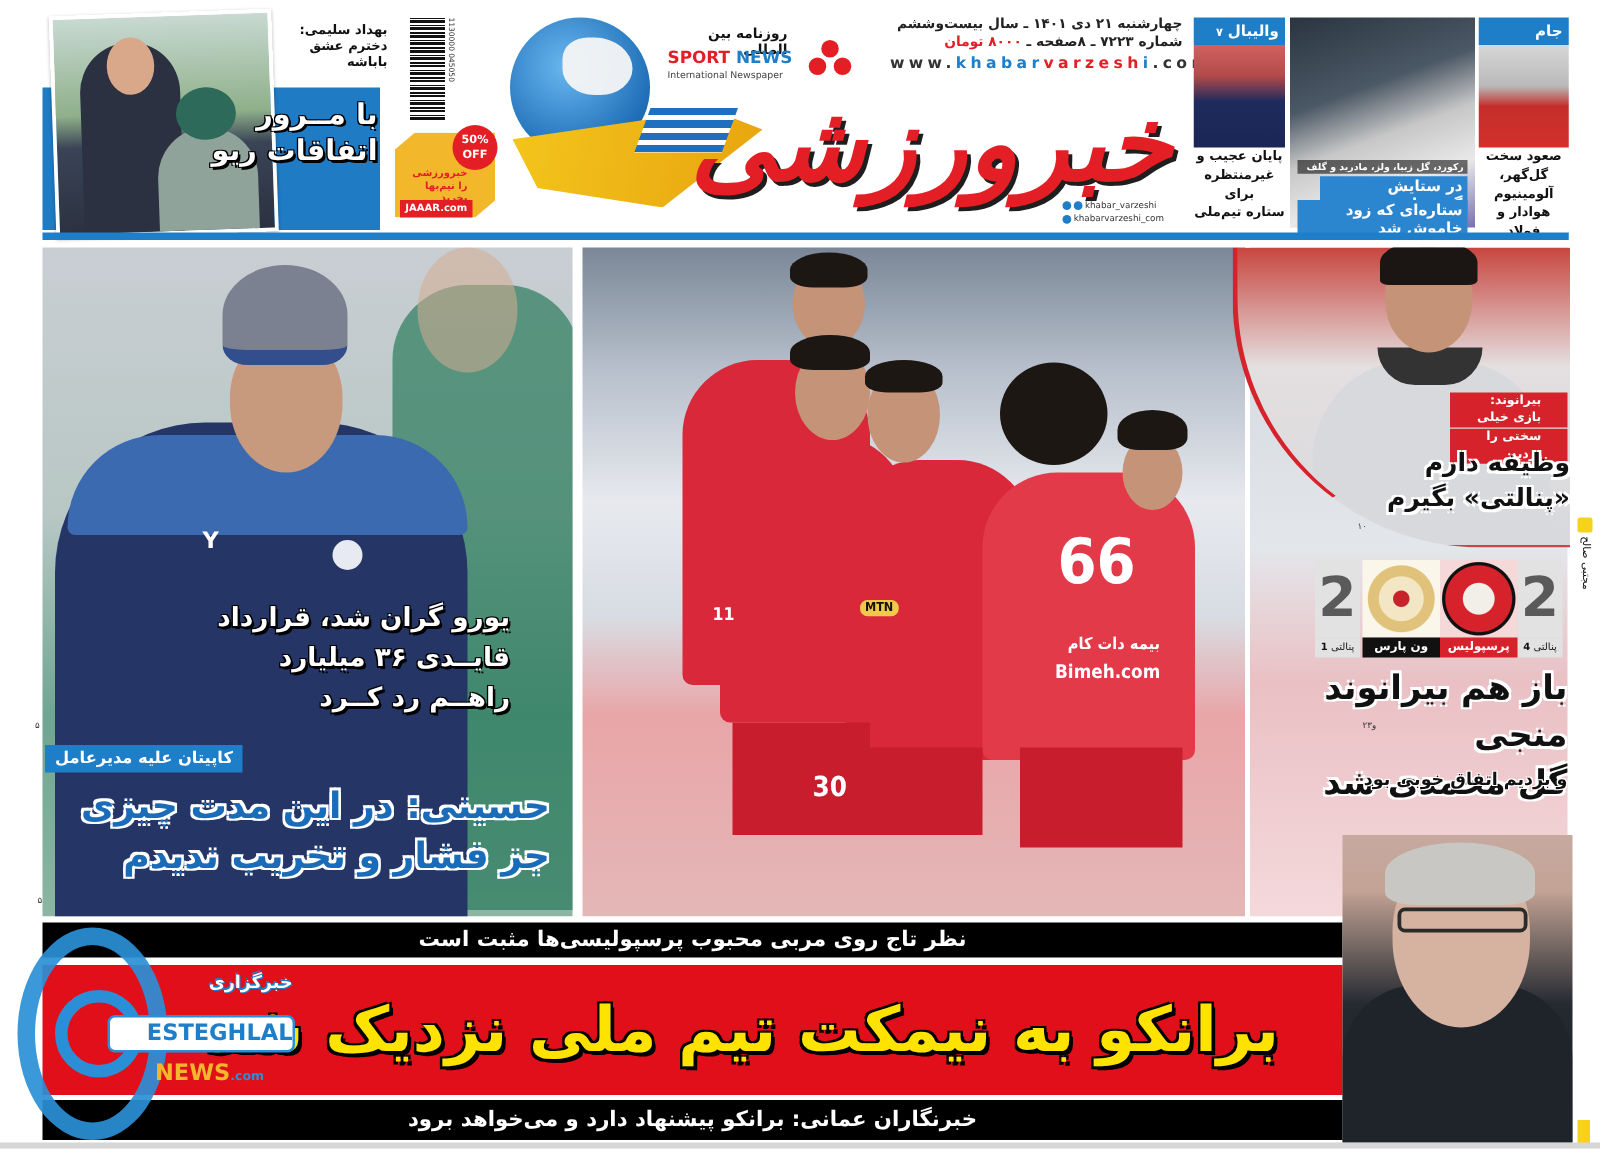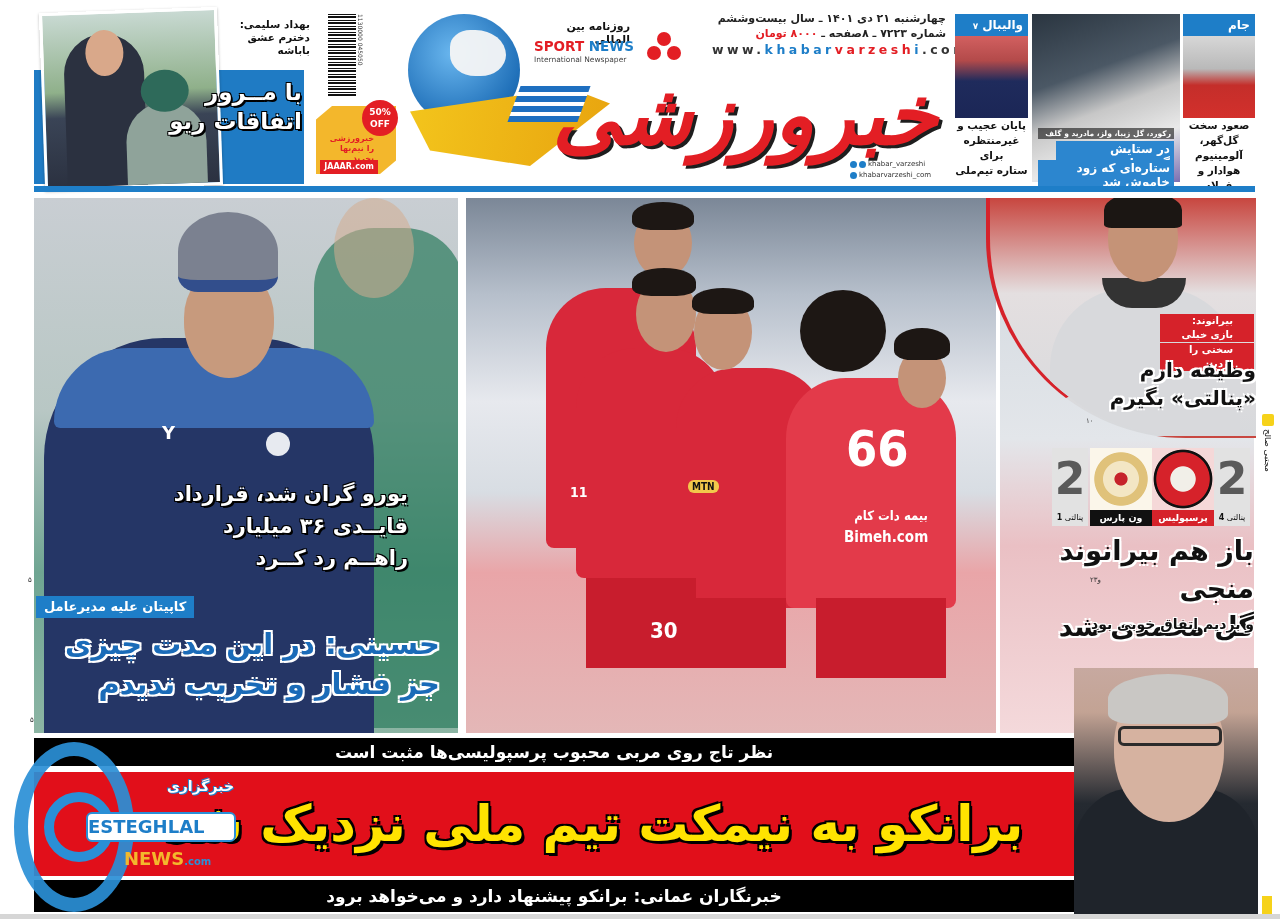--- a/index.html
+++ b/index.html
@@ -130,21 +130,21 @@
   #coach { left: 1074px; top: 668px; width: 184px; height: 246px; background: linear-gradient(180deg,#c7a9a0 0%,#c3a394 18%,#252a31 55%,#1a1e24 100%); overflow: hidden; }
   #coach-face { position: absolute; left: 40px; top: 14px; width: 110px; height: 140px; background: #d6b2a0; border-radius: 45% 45% 50% 50%; }
   #coach-hair { position: absolute; left: 34px; top: 6px; width: 120px; height: 50px; background: #c9c7c4; border-radius: 50% 50% 20% 20%; }
   #coach-glasses { position: absolute; left: 44px; top: 58px; width: 104px; height: 20px; border: 3px solid #2b2b2b; border-radius: 6px; }
   #coach-jacket { position: absolute; left: 0; top: 120px; width: 184px; height: 140px; background: #1f242b; border-radius: 60px 60px 0 0; }
   #yellow-mark { left: 1262px; top: 896px; width: 10px; height: 20px; background: #f6d21a; }
 
   
   #wm-ring { left: 14px; top: 742px; width: 120px; height: 170px; border-radius: 50%; border: 14px solid #2a8fd6; opacity: .92; }
   #wm-ring2 { left: 44px; top: 792px; width: 70px; height: 70px; border-radius: 50%; border: 10px solid #2a8fd6; }
-  #wm-brand { left: 86px; top: 812px; width: 150px; height: 30px; background: #fff; border: 2px solid #2a8fd6; border-radius: 6px; color: #1e7ec8; font-size: 18px; font-weight: bold; text-align: left; line-height: 26px; }
+  #wm-brand { left: 86px; top: 812px; width: 150px; height: 30px; background: #fff; border: 2px solid #2a8fd6; border-radius: 6px; color: #1e7ec8; font-size: 18px; font-weight: bold; text-align: right; line-height: 26px; }
   #wm-fa { left: 140px; top: 778px; width: 94px; font-size: 14px; font-weight: bold; color: #fff; text-shadow: 1px 1px 0 #1e7ec8, -1px -1px 0 #1e7ec8; }
   #wm-news { left: 124px; top: 848px; width: 120px; font-size: 18px; font-weight: bold; color: #f3b72c; }
   #wm-news .com { font-size: 10px; color: #2a8fd6; }
 
   #bottom-rule { left: 0; top: 914px; width: 1280px; height: 5px; background: #d6d6d6; }
 </style>
 </head>
 <body>
 
 <div id="masthead" class="abs"></div>

